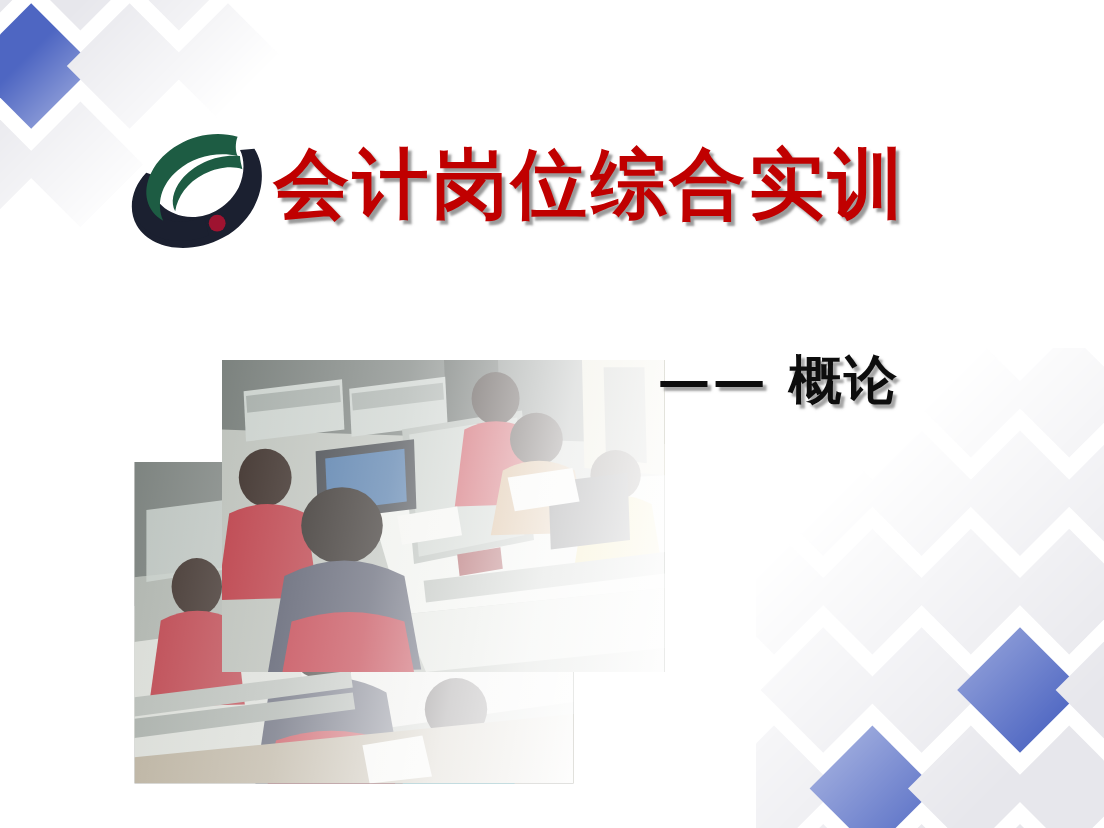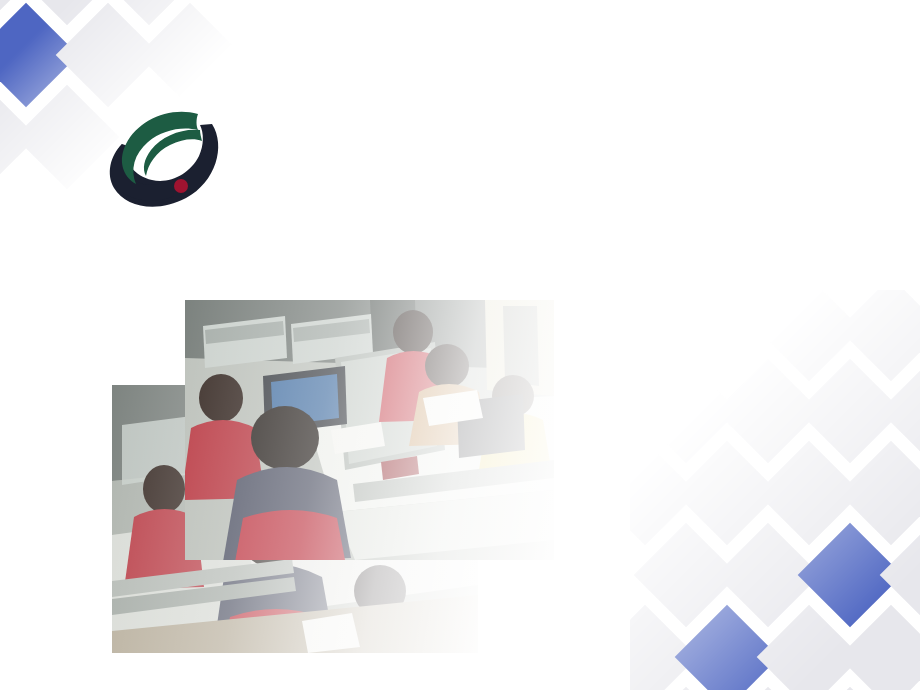--- a/index.html
+++ b/index.html
@@ -278,16 +278,18 @@
                C78 28 58 36 47 50
                C40 59 38 69 42 76
                C44 64 52 52 66 45
                C78 39 90 38 98 41
                C97 37 96 33 96 30 Z" fill="#1d5c43"></path>
 
       <circle cx="77" cy="86" r="7" fill="#9e1330"></circle>
     </svg>
   </div>
 
-
+  <div id="title">会计岗位综合实训</div>
+
+  <div id="subtitle">——  概论</div>
 
 
 </div>
 
 </body></html>

